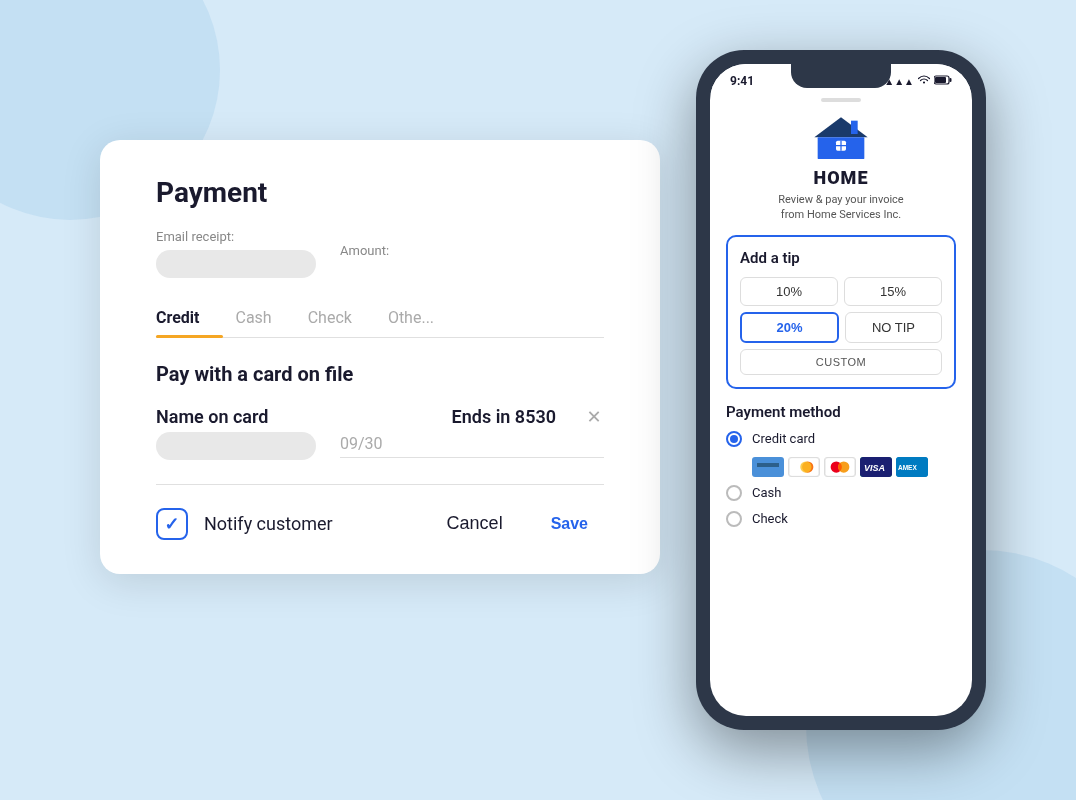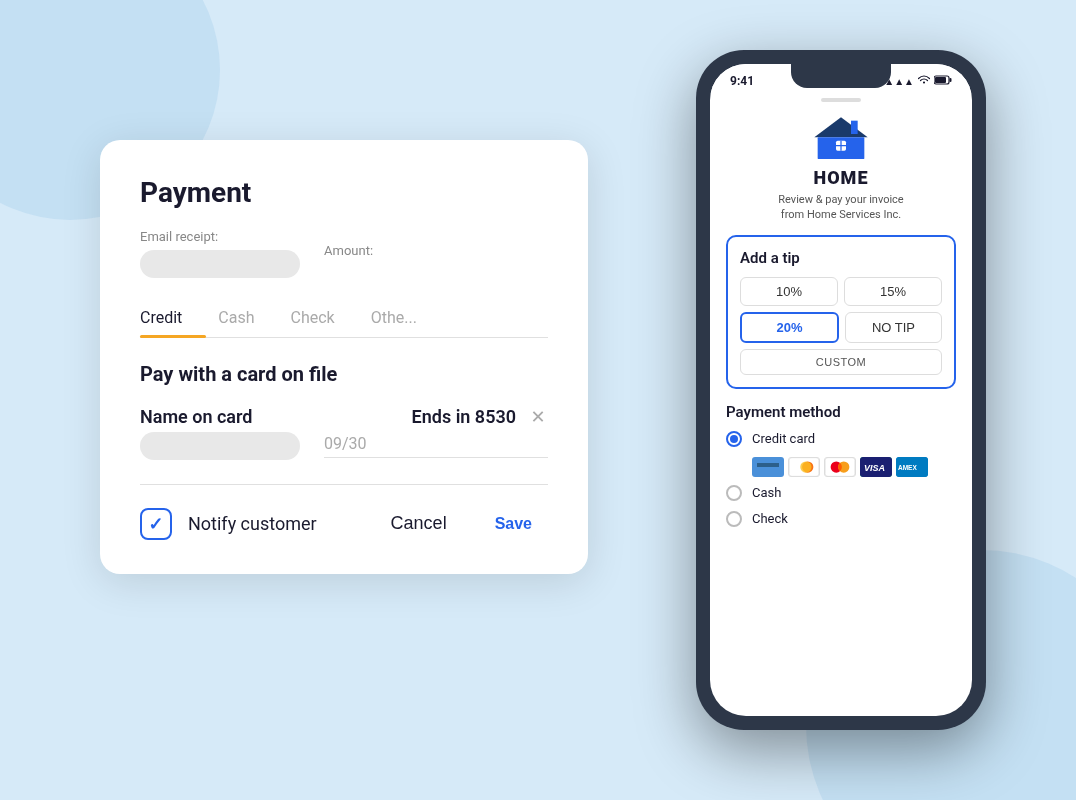--- a/index.html
+++ b/index.html
@@ -33,24 +33,24 @@
       bottom: -100px;
       right: -80px;
       opacity: 0.6;
     }
 
     
     .payment-card {
       position: absolute;
       left: 100px;
       top: 140px;
-      width: 488px;
+      width: 560px;
       background: #ffffff;
       border-radius: 20px;
-      padding: 36px 40px 32px;
+      padding: 36px 56px 32px;
       box-shadow: 0 8px 40px rgba(0,0,0,0.12);
       z-index: 2;
     }
 
     .payment-title {
       font-size: 28px;
       font-weight: 700;
       color: #1a1a2e;
       margin-bottom: 20px;
     }
@@ -98,21 +98,21 @@
       padding: 10px 24px 10px 0;
       font-size: 16px;
       color: #aaa;
       cursor: pointer;
       position: relative;
       margin-right: 12px;
     }
 
     .tab.active {
       color: #1a1a2e;
-      font-weight: 400;
+      font-weight: 700;
     }
 
     .tab.active::after {
       content: '';
       position: absolute;
       bottom: -1px;
       left: 0;
       width: 100%;
       height: 3px;
       background: #f5a623;
@@ -515,21 +515,21 @@
     <div class="tab active">Credit</div>
     <div class="tab">Cash</div>
     <div class="tab">Check</div>
     <div class="tab truncated">Othe...</div>
   </div>
 
   <div class="pay-with-card">Pay with a card on file</div>
 
   <div class="card-info-row">
     <div class="card-name">Name on card</div>
-    <div style="display:flex;gap:12px;">
+    <div style="display:flex;gap:28px;">
       <div class="card-ends">Ends in 8530</div>
       <div class="close-icon">✕</div>
     </div>
   </div>
 
   <div class="card-input-row">
     <div class="card-input-placeholder"></div>
     <div class="card-expiry">09/30</div>
   </div>
 

